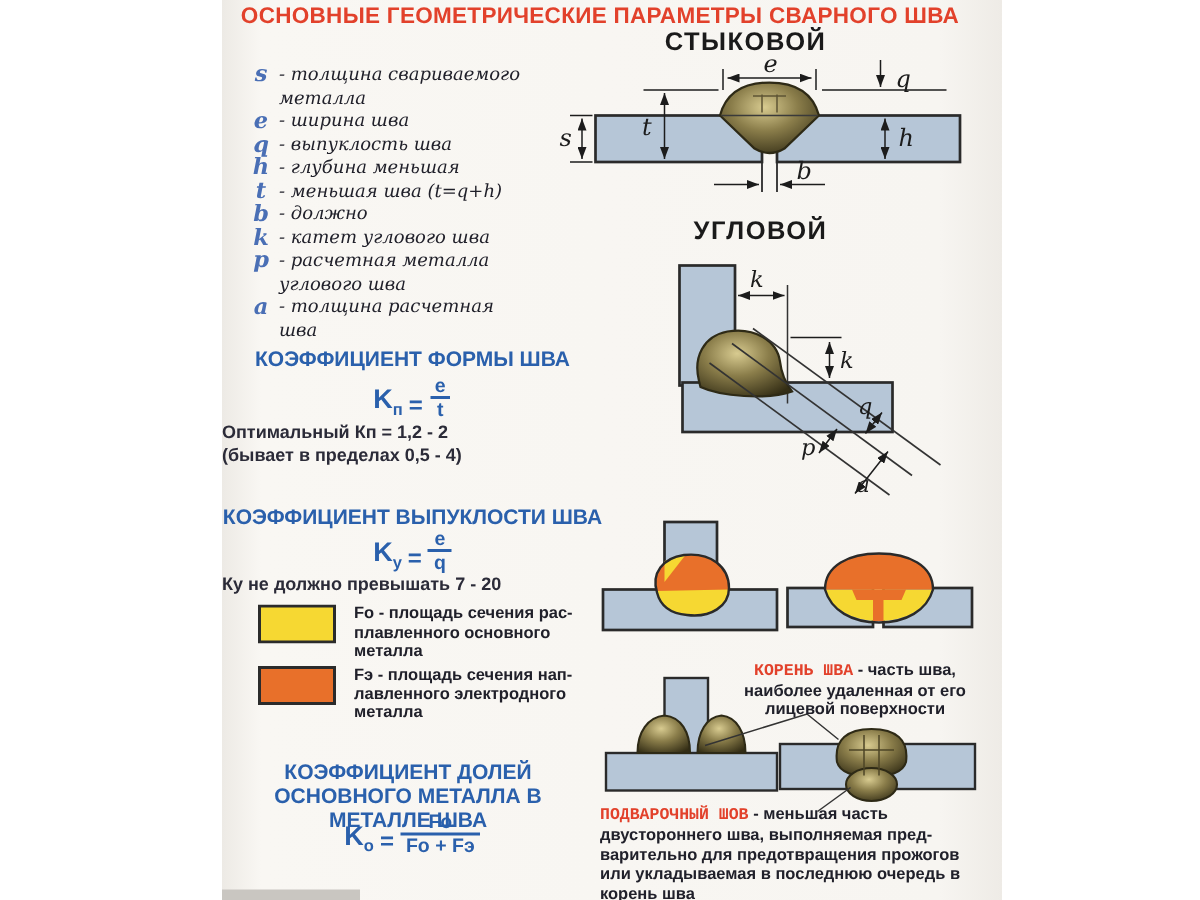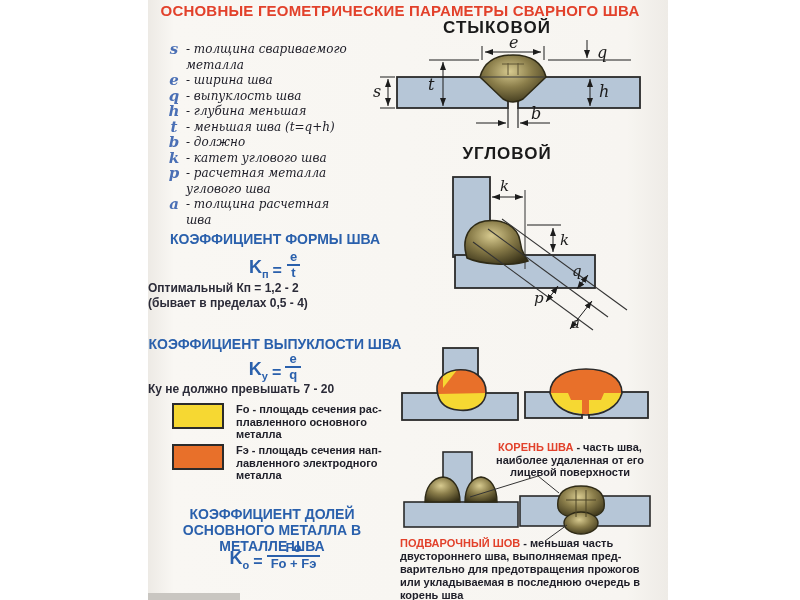--- a/index.html
+++ b/index.html
@@ -32,21 +32,21 @@
   .legend-row{display:flex;align-items:flex-start;left:24px;width:230px;}
   .legend-swatch{flex:0 0 52px;margin-right:12px;}
   .legend-label{color:#20202a;font-weight:bold;font-size:11px;line-height:12.5px;max-width:160px;}
   
   .diagram-title{color:#1a1a1a;font-weight:bold;font-size:17px;letter-spacing:1px;text-align:center;}
   
   .root-note{left:342px;top:441px;width:160px;text-align:center;font-weight:bold;
              font-size:11px;line-height:12.5px;color:#20202a;}
   .backing-note{left:252px;top:537px;width:252px;text-align:left;font-weight:bold;
                 font-size:11px;line-height:13px;color:#20202a;}
-  .red-term{color:#e2412b;}
+  .red-term{color:#e2412b;font-family:Liberation Mono, monospace;}
   .dim-label{font-family:"DejaVu Serif",serif;font-style:italic;font-size:16px;fill:#1c1c1c;}
   .dim-label-sm{font-family:"DejaVu Serif",serif;font-style:italic;font-size:15px;fill:#1c1c1c;}
   .photo-edge{left:0;top:593px;width:92px;height:7px;background:#c9c6c1;}
 </style>
 </head>
 <body>
 
 <div id="canvas">
  <div id="slide">
 

